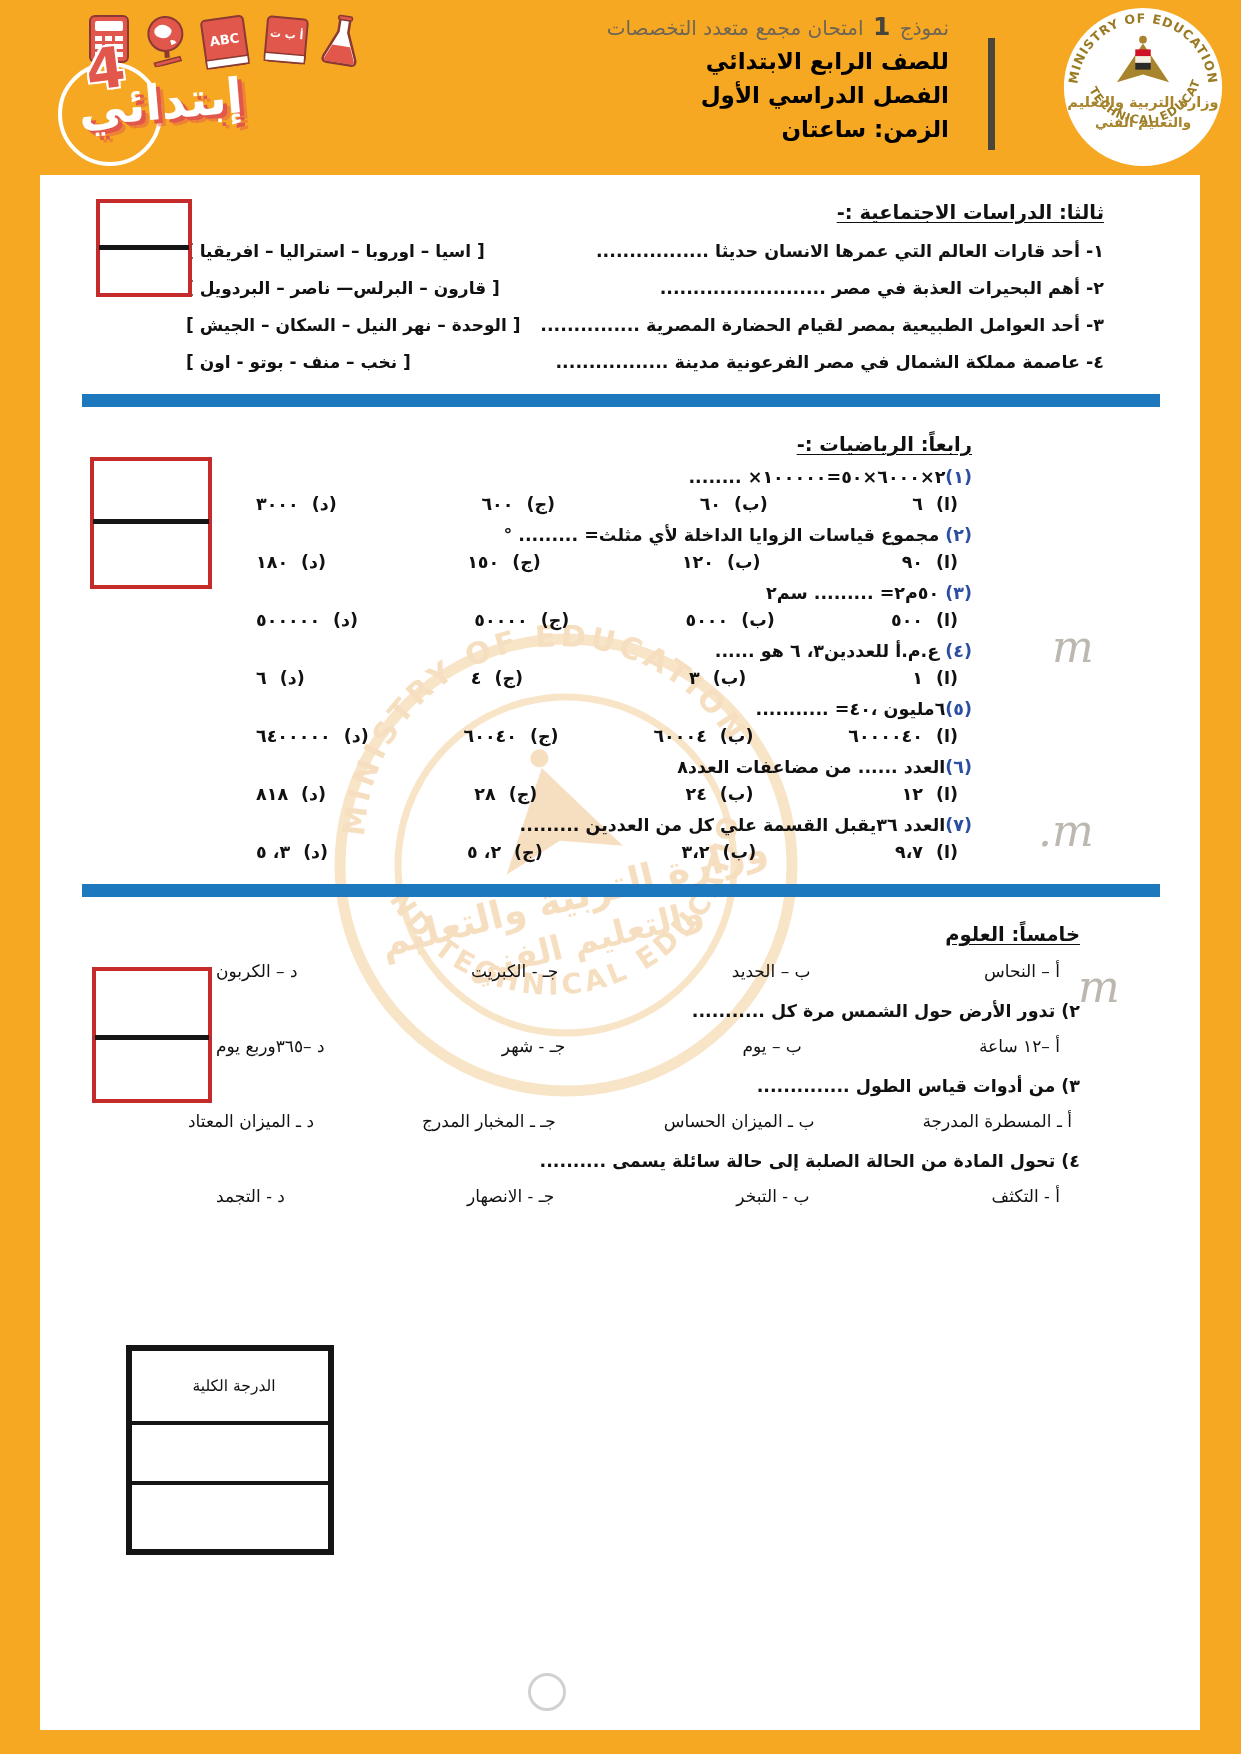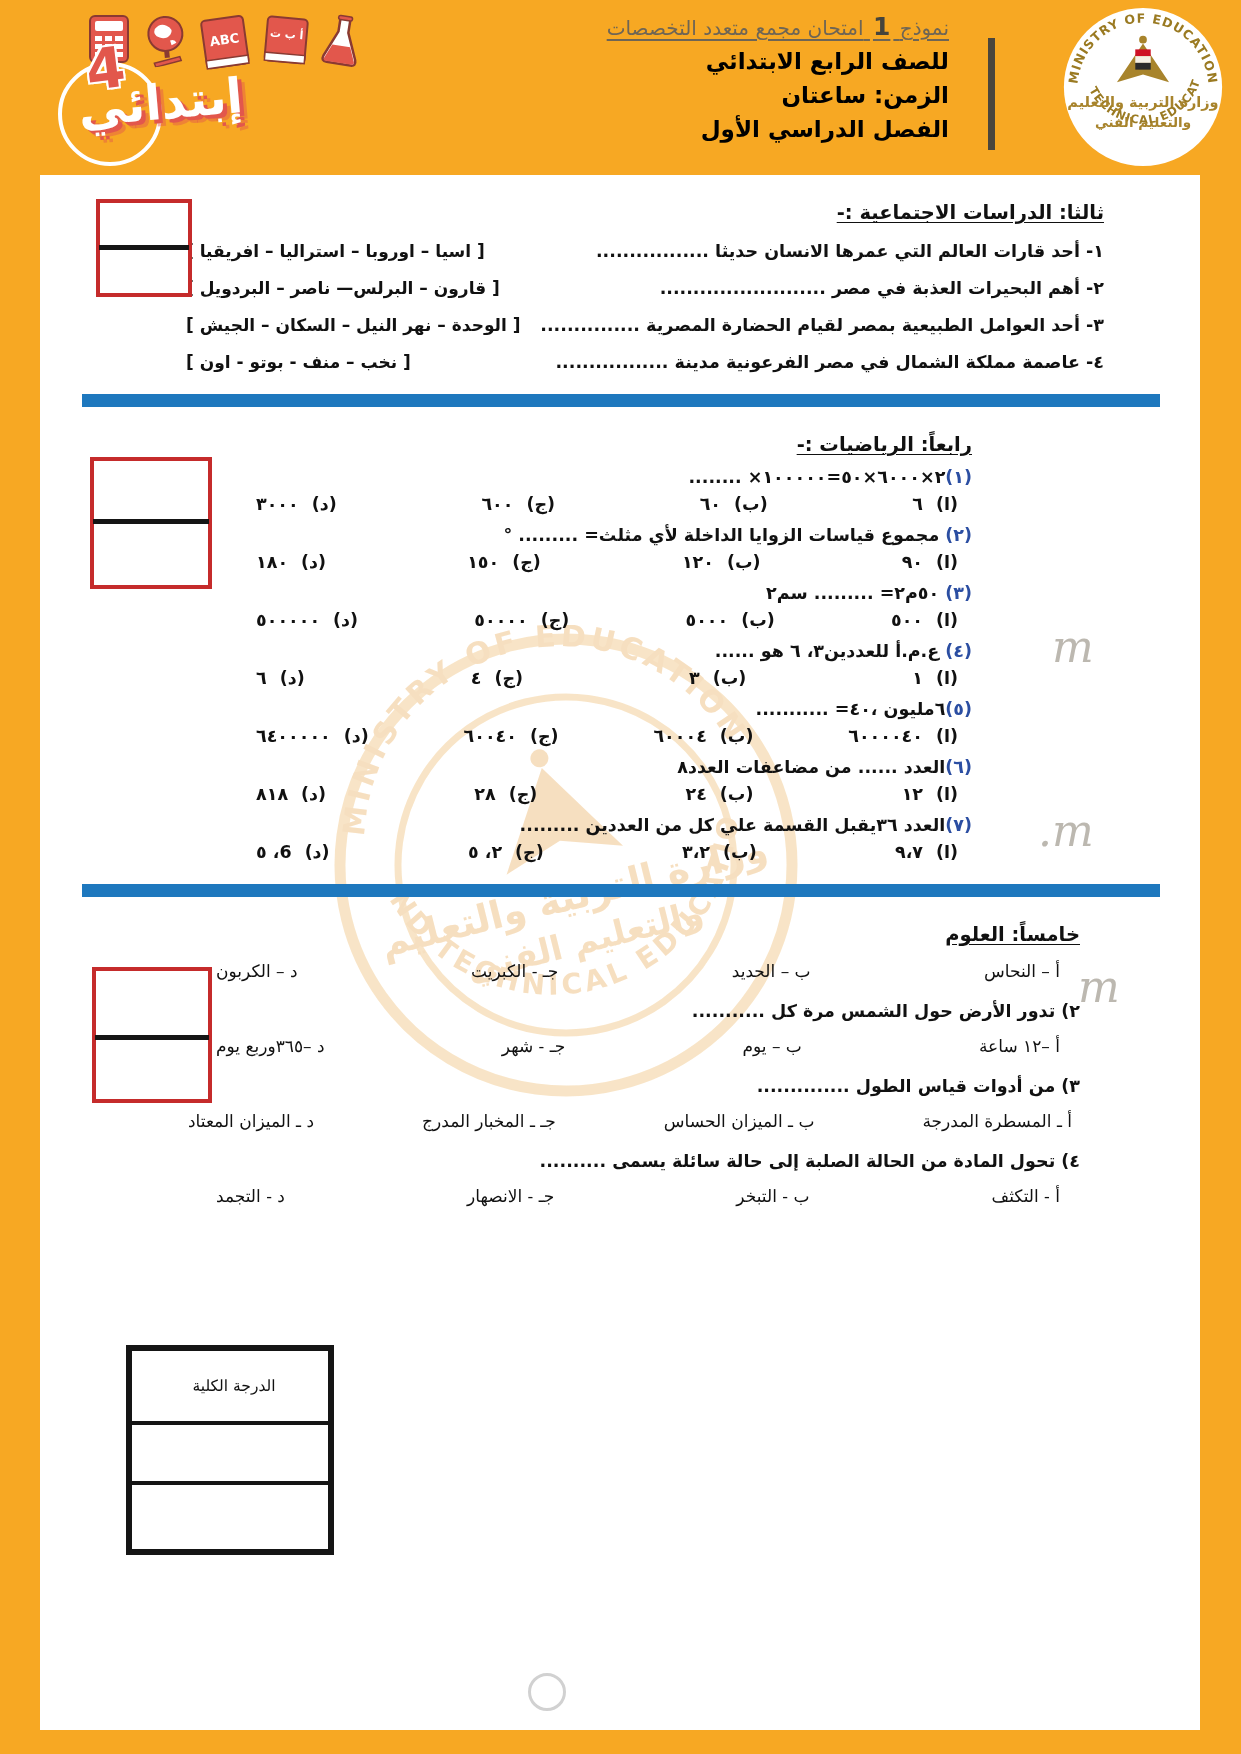--- a/index.html
+++ b/index.html
@@ -4,21 +4,21 @@
 <style>
   html,body{margin:0;padding:0;}
   body{
     width:1241px;height:1754px;position:relative;overflow:hidden;
     background:#F7A823;
     font-family:"DejaVu Sans",sans-serif;
   }
   
   .header{position:absolute;left:0;top:0;width:100%;height:175px;}
   .head-text{position:absolute;right:292px;top:12px;text-align:right;direction:rtl;}
-  .h1{font-size:20px;color:#6E6555;font-weight:500;text-decoration:underline;text-underline-offset:4px;margin-bottom:3px;margin-left:18px;}
+  .h1{font-size:20px;color:#6E6555;font-weight:500;text-underline-offset:4px;margin-bottom:3px;margin-left:18px;}
   .h1 b{font-size:25px;color:#46443C;padding:0 3px;text-decoration:none;}
   .hw{font-size:23px;font-weight:800;color:#000000;line-height:34px;}
   .v-div{position:absolute;right:246px;top:38px;width:7px;height:112px;background:#4B463C;}
   .logo-wrap{position:absolute;right:16px;top:5px;}
   .icons{position:absolute;left:88px;top:14px;display:flex;gap:10px;align-items:flex-start;}
   .icons svg{display:block;}
   .badge{position:absolute;left:58px;top:52px;width:190px;height:118px;}
   .badge-ring{position:absolute;left:0;top:10px;width:96px;height:96px;border:4px solid #fff;border-radius:50%;}
   .badge-word{position:absolute;left:20px;top:22px;font-size:48px;font-weight:800;color:#fff;transform:rotate(-5deg);text-shadow:4px 4px 0 #E2574C,7px 7px 0 rgba(226,87,76,.45);white-space:nowrap;}
   .badge-num{position:absolute;left:28px;top:-16px;font-size:56px;font-weight:800;color:#E2574C;transform:rotate(-7deg);
@@ -102,22 +102,22 @@
 
   <div class="badge">
     <div class="badge-ring"></div>
     <span class="badge-word">إبتدائي</span>
     <span class="badge-num">4</span>
   </div>
 
   <div class="head-text">
     <div class="h1"><span>نموذج</span> <b>1</b> <span>امتحان مجمع متعدد التخصصات</span></div>
     <div class="hw">للصف الرابع الابتدائي</div>
+    <div class="hw">الفصل الدراسي الأول</div>
     <div class="hw">الزمن: ساعتان</div>
-    <div class="hw">الفصل الدراسي الأول</div>
   </div>
 
   <div class="v-div"></div>
 
   <div class="logo-wrap">
     <svg width="164" height="164" viewBox="0 0 170 170">
       <circle cx="85" cy="85" r="82" fill="#fff"></circle>
       <defs>
         <path id="arcTop" d="M 18,98 A 68,68 0 1 1 152,98"></path>
         <path id="arcBot" d="M 26,80 A 62,62 0 0 0 144,80"></path>
@@ -249,21 +249,21 @@
       <span class="mc"><span class="lab">(ب)</span><span>٢٤</span></span>
       <span class="mc"><span class="lab">(ج)</span><span>٢٨</span></span>
       <span class="mc"><span class="lab">(د)</span><span>٨١٨</span></span>
     </div>
 
     <div class="math-q"><span class="qnum">(٧)</span><span>العدد ٣٦يقبل القسمة علي كل من العددين .........</span></div>
     <div class="mrow">
       <span class="mc"><span class="lab">(ا)</span><span>٩،٧</span></span>
       <span class="mc"><span class="lab">(ب)</span><span>٣،٢</span></span>
       <span class="mc"><span class="lab">(ج)</span><span>٢، ٥</span></span>
-      <span class="mc"><span class="lab">(د)</span><span>6، ٥</span></span>
+      <span class="mc"><span class="lab">(د)</span><span>٣، ٥</span></span>
     </div>
   </section>
 
   <div class="blue-divider"></div>
 
   <section class="science">
     <h2>خامساً:  العلوم</h2>
 
     <div class="srow">
       <span>أ – النحاس</span>

